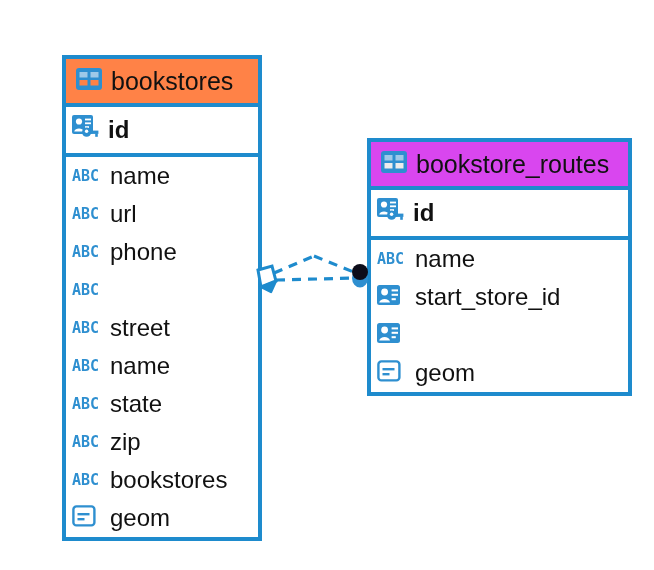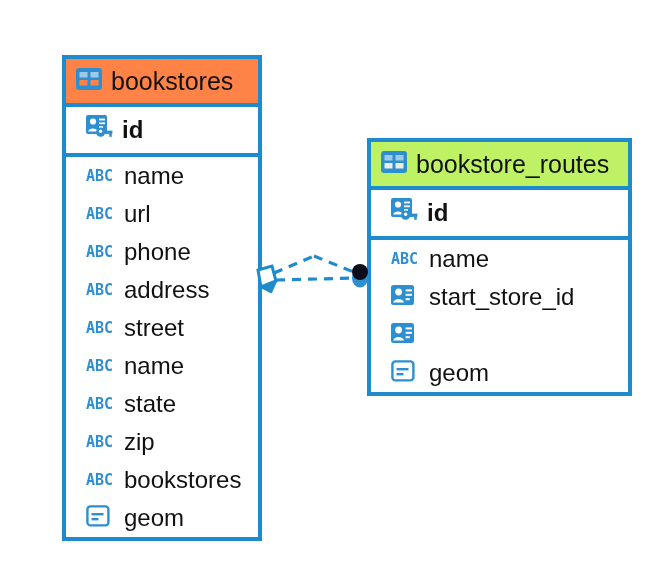--- a/index.html
+++ b/index.html
@@ -33,21 +33,21 @@
 
   .entity-header {
     display: flex;
     align-items: center;
     gap: 9px;
     box-sizing: border-box;
     padding: 6px 10px 6px 10px;
     height: 44px;
   }
   .entity-header.selected { background: #ff8247; }
-  .entity-header.plain    { background: #bef264; }
+  .entity-header.plain    { background: #d946ef; }
 
   .entity-title {
     font-size: 25px;
     color: #111111;
     line-height: 1;
     white-space: nowrap;
   }
 
   .pk-divider {
     height: 4px;
@@ -57,21 +57,21 @@
     height: 4px;
     background: #1e8bcd;
   }
 
   .field {
     display: flex;
     align-items: center;
     gap: 8px;
     box-sizing: border-box;
     height: 38px;
-    padding: 0 20px;
+    padding: 0 6px;
   }
   .field-pk { height: 46px; }
 
   .field-label {
     font-size: 24px;
     color: #111111;
     line-height: 1;
     white-space: nowrap;
   }
   .field-label.bold { font-weight: bold; }
@@ -158,21 +158,20 @@
       <span class="field-label">url</span>
     </div>
 
     <div class="field">
       <span class="icon abc-icon">ABC</span>
       <span class="field-label">phone</span>
     </div>
 
     <div class="field">
       <span class="icon abc-icon">ABC</span>
-      <span class="field-label">address</span>
     </div>
 
     <div class="field">
       <span class="icon abc-icon">ABC</span>
       <span class="field-label">street</span>
     </div>
 
     <div class="field">
       <span class="icon abc-icon">ABC</span>
       <span class="field-label">name</span>

